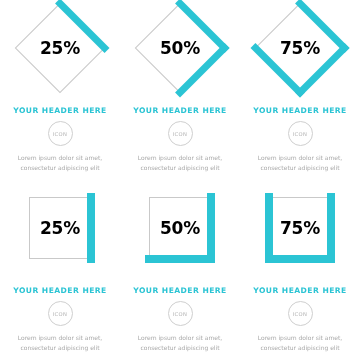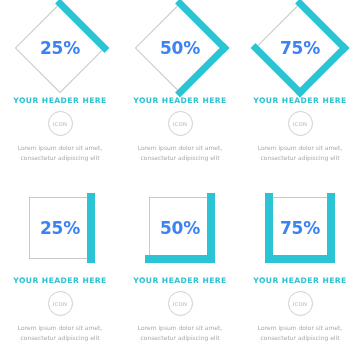--- a/index.html
+++ b/index.html
@@ -104,35 +104,35 @@
     display: flex;
     align-items: center;
     justify-content: center;
     pointer-events: none;
   }
 
   .pct {
     font-family: "DejaVu Sans", sans-serif;
     font-size: 17px;
     font-weight: bold;
-    color: #3b82f6;
+    color: #000000;
     letter-spacing: -0.3px;
     line-height: 1;
     user-select: none;
   }
 
   
   .header {
     font-family: "DejaVu Sans", sans-serif;
     font-size: 7.6px;
     font-weight: bold;
     color: #2BC4D4;
     letter-spacing: 0.45px;
     text-align: center;
-    margin-top: 0;
+    margin-top: 10px;
     white-space: nowrap;
   }
 
   
   .icon-circle {
     width: 25px;
     height: 25px;
     border-radius: 50%;
     border: 1px solid #cfcfcf;
     display: flex;

